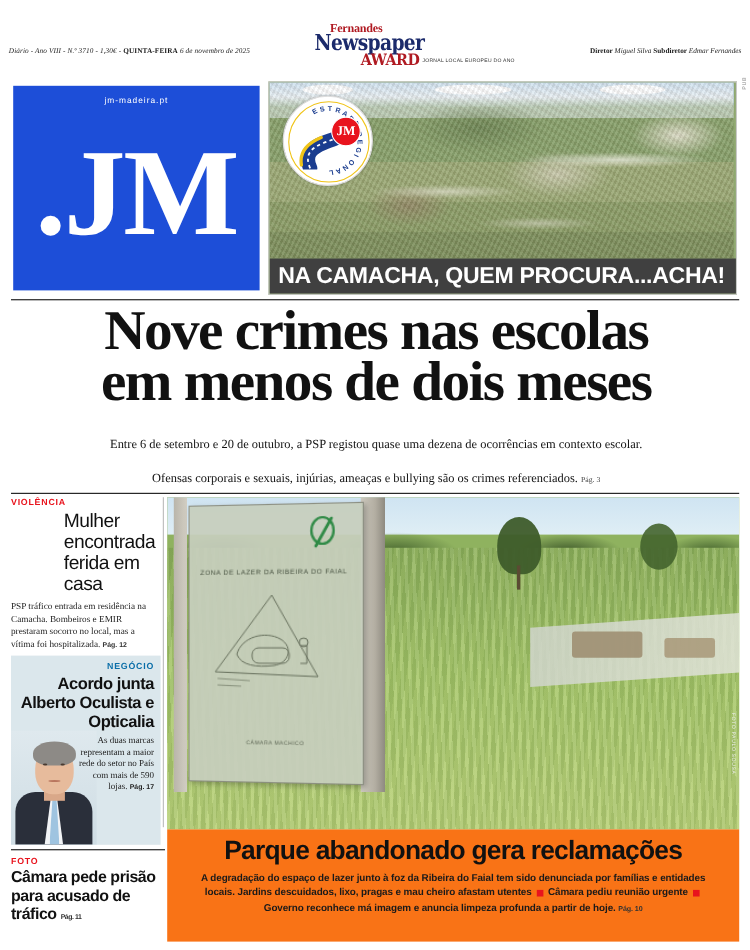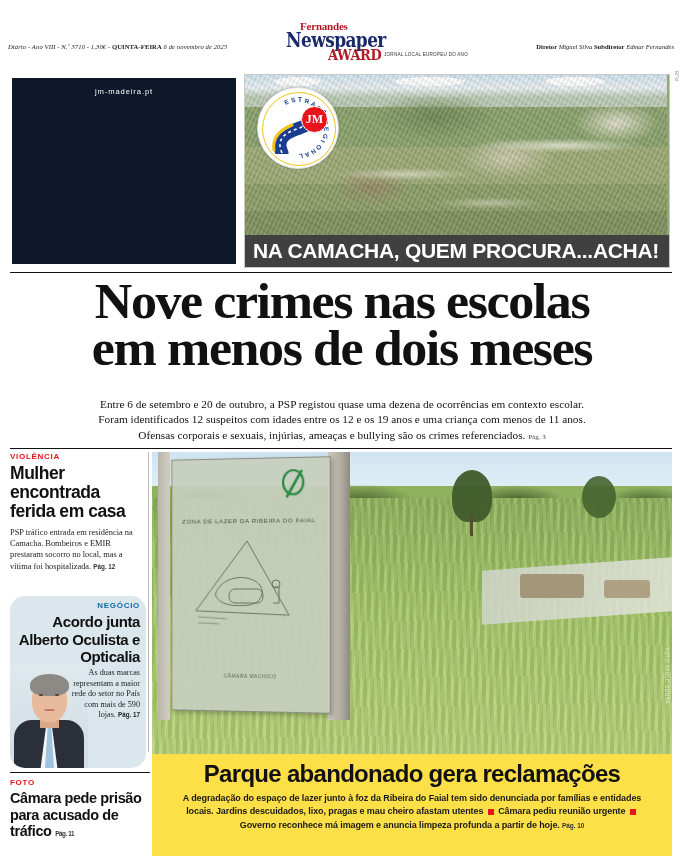--- a/index.html
+++ b/index.html
@@ -16,21 +16,21 @@
   .director i{font-style:italic;}
 
   
   .ena{position:absolute;left:286px;top:20px;width:200px;height:42px;}
   .ena .eu{position:absolute;left:14px;top:0px;font-family:"Liberation Serif",serif;font-size:11px;color:#b01a22;font-weight:bold;letter-spacing:-.2px;}
   .ena .np{position:absolute;left:0px;top:8px;font-family:"DejaVu Serif",serif;font-size:17px;font-weight:bold;color:#1b2a6b;letter-spacing:-.6px;transform:scaleY(1.18);transform-origin:left top;}
   .ena .aw{position:absolute;left:42px;top:27px;font-family:"DejaVu Serif",serif;font-size:13px;font-weight:bold;color:#b01a22;letter-spacing:-.4px;transform:scaleY(1.1);transform-origin:left top;}
   .ena .sub{position:absolute;left:98px;top:32px;font-family:"Liberation Sans",sans-serif;font-size:4.6px;color:#333;letter-spacing:.25px;white-space:nowrap;}
 
   
-  .jmbox{position:absolute;left:12px;top:78px;width:224px;height:186px;background:#0f172a;}
+  .jmbox{position:absolute;left:12px;top:78px;width:224px;height:186px;background:#1d4ed8;}
   .jmurl{position:absolute;left:0;top:9px;width:224px;text-align:center;font-family:"Liberation Sans",sans-serif;font-size:7.6px;color:#fff;letter-spacing:.9px;}
   .jmlogo{position:absolute;left:0;top:42px;width:224px;text-align:center;font-family:"Liberation Serif",serif;font-weight:bold;font-size:112px;line-height:112px;color:#fff;letter-spacing:-2px;}
 
   
   .banner{position:absolute;left:244px;top:74px;width:424px;height:192px;border:1px solid #c9c9c9;overflow:hidden;background:#8fa870;}
   .bphoto{position:absolute;left:0;top:0;width:422px;height:160px;overflow:hidden;
     background:
       radial-gradient(ellipse 60px 28px at 88% 30%, rgba(235,230,215,.85), rgba(235,230,215,0) 70%),
       radial-gradient(ellipse 70px 30px at 62% 52%, rgba(220,214,196,.7), rgba(220,214,196,0) 70%),
       radial-gradient(ellipse 55px 26px at 30% 70%, rgba(150,120,100,.55), rgba(150,120,100,0) 72%),
@@ -69,25 +69,25 @@
   .headline{position:absolute;left:10px;top:278px;width:664px;text-align:center;
     font-family:"Liberation Serif",serif;font-weight:bold;font-size:51px;line-height:47px;letter-spacing:-1.4px;color:#111;}
   .headline .l{display:block;transform:scaleX(1.02);}
   .stand{position:absolute;left:22px;top:397px;width:640px;text-align:center;
     font-family:"Liberation Serif",serif;font-size:11.3px;line-height:15.4px;color:#111;}
   .stand .pg{font-size:7px;color:#444;}
 
   
   .leftcol{position:absolute;left:10px;top:452px;width:136px;}
   .kicker{font-family:"Liberation Sans",sans-serif;font-weight:bold;font-size:8px;letter-spacing:.7px;color:#e8131d;margin-bottom:3px;}
-  .lhead{font-family:"Liberation Sans",sans-serif;font-weight:bold;font-size:17.5px;line-height:19px;color:#111;letter-spacing:-.45px;}
+  .lhead{font-family:"Liberation Sans",sans-serif;font-weight:normal;font-size:17.5px;line-height:19px;color:#111;letter-spacing:-.45px;margin-left:48px;}
   .lbody{margin-top:6px;font-family:"Liberation Serif",serif;font-size:8.4px;line-height:11.2px;color:#222;}
   .lbody .pg{font-family:"Liberation Sans",sans-serif;font-size:6.3px;font-weight:bold;color:#333;}
 
-  .negbox{position:absolute;left:10px;top:596px;width:136px;height:172px;background:#dbe7ec;overflow:hidden;border-radius:15px;}
+  .negbox{position:absolute;left:10px;top:596px;width:136px;height:172px;background:#dbe7ec;overflow:hidden;}
   .negbox .kicker{position:absolute;right:6px;top:5px;color:#0a6ea8;margin:0;}
   .negbox .nhead{position:absolute;left:6px;top:17px;width:124px;text-align:right;
     font-family:"Liberation Sans",sans-serif;font-weight:bold;font-size:15px;line-height:17.5px;color:#111;letter-spacing:-.4px;}
   .negbox .nbody{position:absolute;right:6px;top:72px;width:74px;text-align:right;
     font-family:"Liberation Serif",serif;font-size:8.2px;line-height:10.6px;color:#222;}
   .negbox .nbody .pg{font-family:"Liberation Sans",sans-serif;font-size:6.3px;font-weight:bold;}
   .portrait{position:absolute;left:0px;top:68px;width:78px;height:104px;overflow:hidden;}
   .p-bg{position:absolute;inset:0;background:linear-gradient(#dfe9ee,#cfdde4);}
   .p-suit{position:absolute;left:4px;top:56px;width:70px;height:48px;background:#2a2f3a;border-radius:18px 18px 0 0;}
   .p-shirt{position:absolute;left:27px;top:58px;width:24px;height:46px;background:#f2f4f6;clip-path:polygon(40% 0,60% 0,85% 100%,15% 100%);}
@@ -133,21 +133,21 @@
   .sign .sgtitle{position:absolute;left:10px;top:58px;width:140px;font-family:"Liberation Sans",sans-serif;font-size:6.2px;letter-spacing:.6px;color:#4a5443;}
   .sign .map{position:absolute;left:18px;top:78px;width:122px;height:92px;}
   .sign .foot{position:absolute;left:0;top:214px;width:158px;text-align:center;font-family:"Liberation Sans",sans-serif;font-size:5px;color:#5d6655;letter-spacing:.5px;}
   .signpost{position:absolute;left:176px;top:0px;width:22px;height:268px;background:linear-gradient(90deg,#cfcbc0,#b2ada1 60%,#8e8a80);}
   .signpostL{position:absolute;left:6px;top:0px;width:12px;height:268px;background:linear-gradient(90deg,#b9b5aa,#d2cec3);}
 
   .photocredit{position:absolute;right:3px;top:196px;font-family:"Liberation Sans",sans-serif;font-size:4.6px;color:#efefef;letter-spacing:.6px;
     writing-mode:vertical-rl;}
 
   
-  .bottomstory{position:absolute;left:152px;top:754px;width:520px;height:102px;background:#fde047;}
+  .bottomstory{position:absolute;left:152px;top:754px;width:520px;height:102px;background:#f97316;}
   .bhead{position:absolute;left:0;top:6px;width:520px;text-align:center;
     font-family:"Liberation Sans",sans-serif;font-weight:bold;font-size:24px;line-height:27px;color:#111;letter-spacing:-.7px;}
   .bbody{position:absolute;left:20px;top:38px;width:480px;text-align:center;
     font-family:"Liberation Sans",sans-serif;font-weight:bold;font-size:9px;line-height:13.4px;color:#1a1a1a;letter-spacing:-.1px;}
   .sq{display:inline-block;width:6px;height:6px;background:#e8131d;margin:0 2px;vertical-align:middle;}
   .bbody .pg{font-size:6.5px;color:#333;}
 </style>
 </head>
 <body>
 
@@ -161,20 +161,21 @@
       <div class="np">Newspaper</div>
       <div class="aw">AWARD</div>
       <div class="sub">JORNAL LOCAL EUROPEU DO ANO</div>
     </div>
 
     <div class="director"><b>Diretor</b><i> Miguel Silva  </i><b>Subdiretor</b><i> Edmar Fernandes</i></div>
   </div>
 
   <div class="jmbox">
     <div class="jmurl">jm-madeira.pt</div>
+    <div class="jmlogo">.JM</div>
   </div>
 
   <div class="banner">
     <div class="bphoto">
       <div class="bsky"></div>
       <div class="bcloud" style="left:30px;width:46px;"></div>
       <div class="bcloud" style="left:150px;width:70px;"></div>
       <div class="bcloud" style="left:300px;width:60px;"></div>
       <div class="bgrain"></div>
       <div class="bridge"></div>
@@ -215,21 +216,21 @@
   </div>
   <div class="vertcredit">PUB</div>
 
   <div class="rulefull" style="top:272px;"></div>
   <div class="headline">
     <span class="l">Nove crimes nas escolas</span>
     <span class="l">em menos de dois meses</span>
   </div>
   <div class="stand">
     <span>Entre 6 de setembro e 20 de outubro, a PSP registou quase uma dezena de ocorrências em contexto escolar.</span><br>
-    <span>Foram identificados 12 suspeitos com idades entre os 12 e os 19 anos e uma criança com menos de 11 anos.</span><br>
+    <br>
     <span>Ofensas corporais e sexuais, injúrias, ameaças e bullying são os crimes referenciados.</span>
     <span class="pg">Pág. 3</span>
   </div>
   <div class="rulefull" style="top:448px;"></div>
 
   <div class="leftcol">
     <div class="kicker">VIOLÊNCIA</div>
     <div class="lhead">Mulher encontrada ferida em casa</div>
     <div class="lbody"><span>PSP tráfico entrada em residência na Camacha. Bombeiros e EMIR prestaram socorro no local, mas a vítima foi hospitalizada.</span> <span class="pg">Pág. 12</span></div>
   </div>

